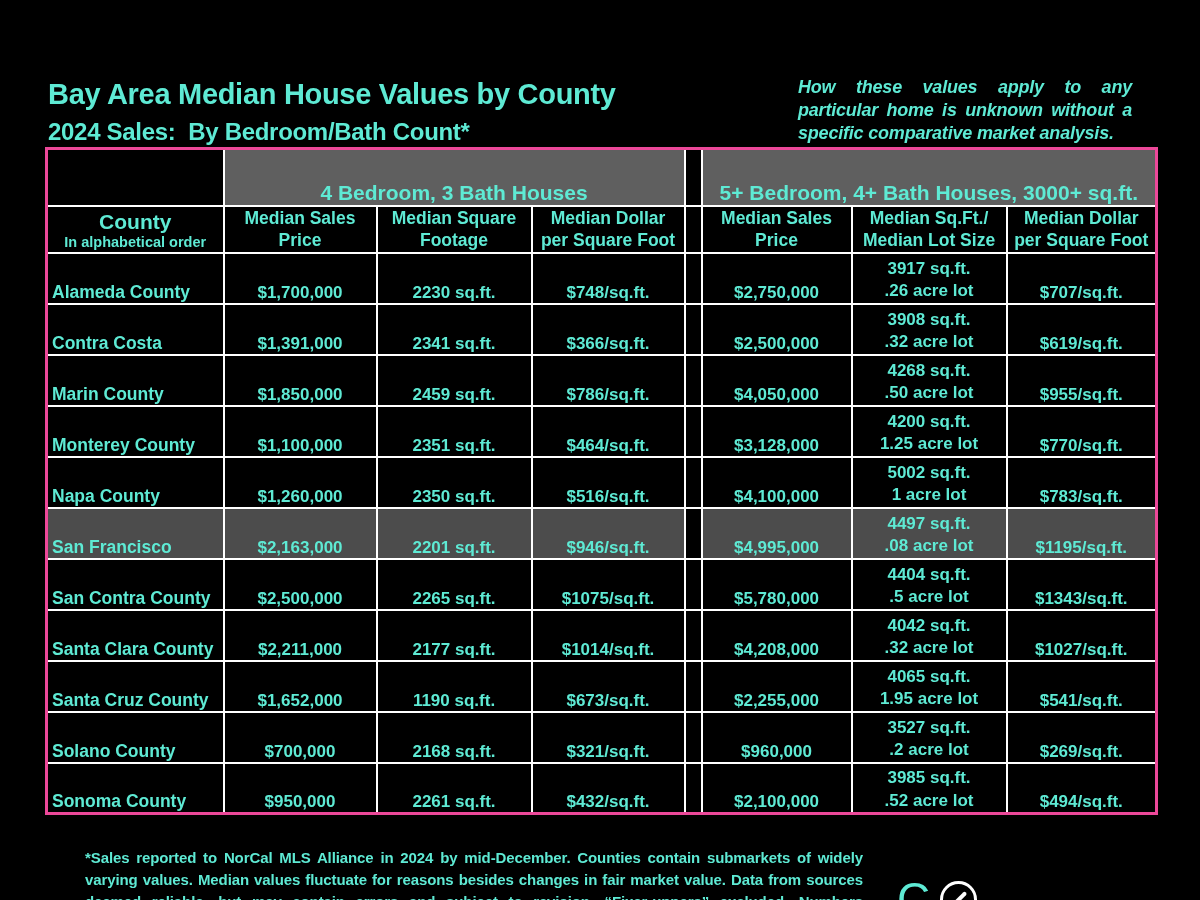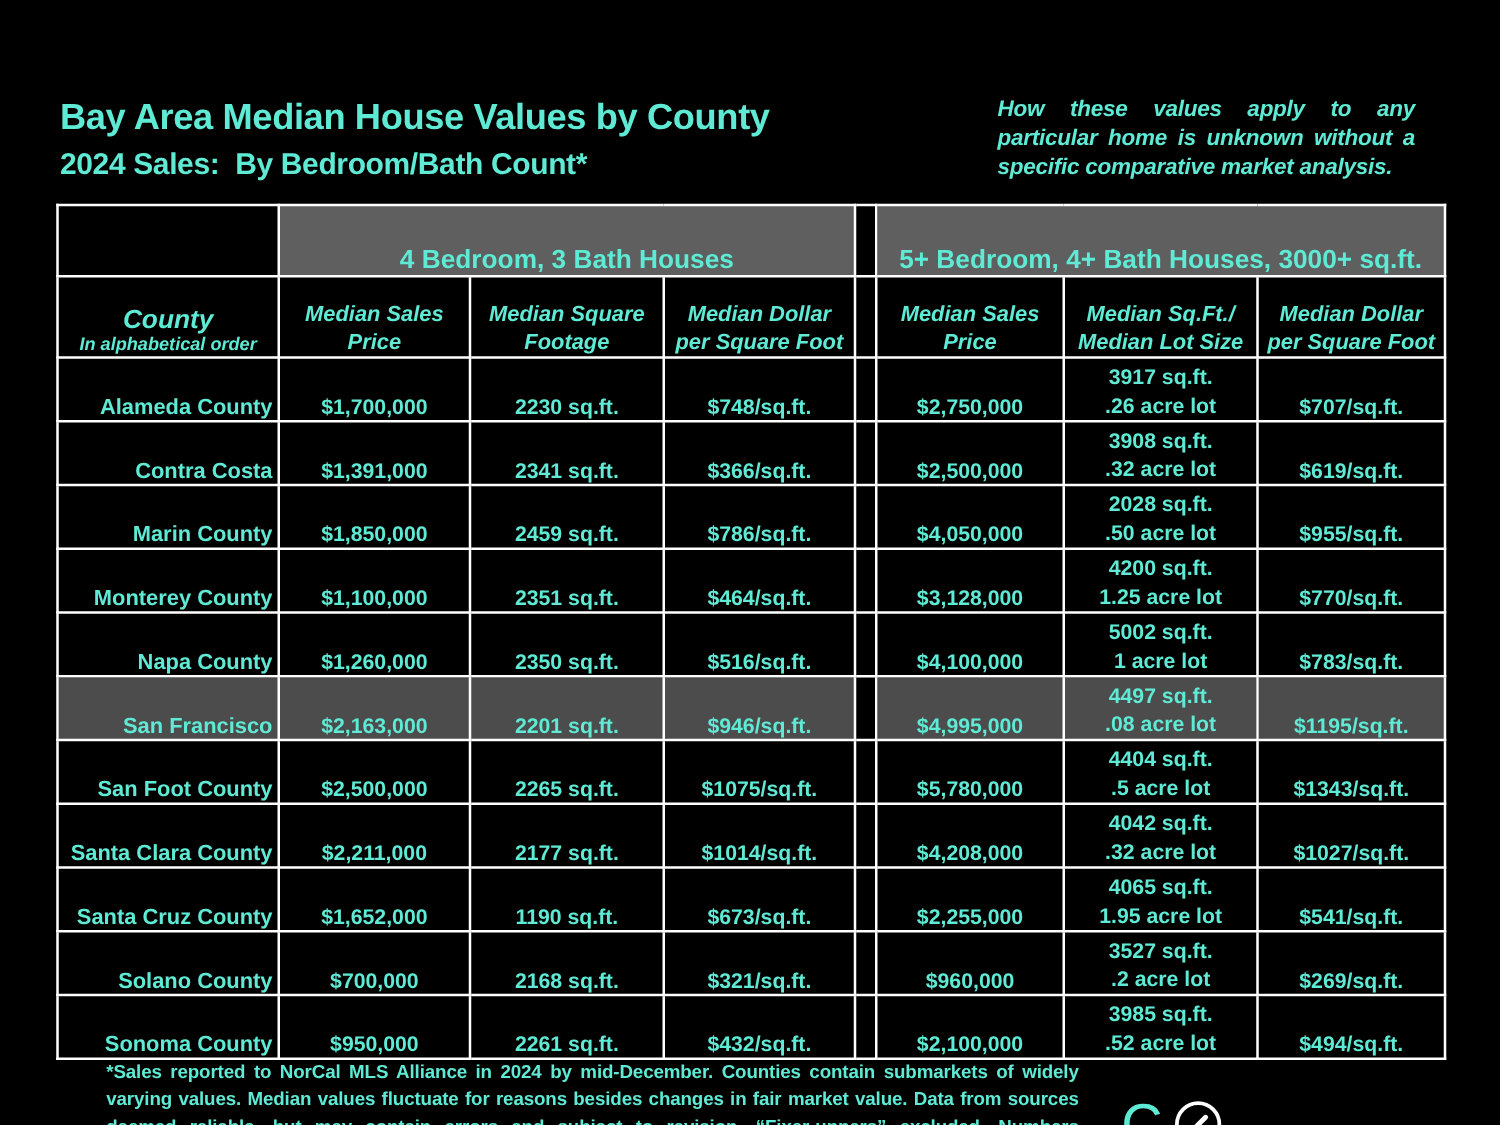--- a/index.html
+++ b/index.html
@@ -15,40 +15,40 @@
   .subtitle {
     position:absolute; left:48px; top:70px; font-size:24px; font-weight:bold;
     letter-spacing:-0.3px; white-space:pre-wrap;
   }
   .top-note {
     position:absolute; left:798px; top:28px; width:334px; font-size:18px;
     font-weight:bold; text-align:justify; line-height:1.28; letter-spacing:-0.2px;font-style:italic;
   }
   
   table.values {
-    position:absolute; left:45px; top:115px; width:1110px;
+    position:absolute; left:45px; top:99px; width:1110px;
     border-collapse:collapse; table-layout:fixed;
-    border:1px solid #ec4899;
+    border:3px solid #ec4899;
   }
   table.values td, table.values th {
     border:2px solid #ffffff; padding:0 4px; font-weight:bold;
     vertical-align:bottom; overflow:hidden;
   }
   tr.group-row { height:57px; }
-  tr.header-row { height:65px;font-style:italic; }
+  tr.header-row { height:47px; }
   tr.data-row { height:51px; }
   .cell-corner { background:#000000; }
   .cell-group {
     background:#5f5f5f; text-align:center; font-size:21px; padding-bottom:3px;
   }
   .cell-sep { background:#000000; }
   .cell-colhead { text-align:center; font-size:17.5px; line-height:1.25; padding-bottom:4px; }
   .county-head-main { font-size:21px; line-height:1.1; }
   .county-head-sub { font-size:14.5px; font-weight:bold; }
-  .cell-county { text-align:right; font-size:17.5px; padding:0 2px 4px 3px; white-space:nowrap; }
+  .cell-county { text-align:left; font-size:17.5px; padding:0 2px 4px 3px; white-space:nowrap; }
   .cell-val { text-align:center; font-size:17px; padding-bottom:4px; }
   .cell-two { line-height:1.32; padding-bottom:2px; }
   tr.hl td { background:#4c4c4c; }
   tr.hl td.cell-sep { background:#000000; }
   
   .disclaimer {
     position:absolute; left:85px; top:799px; width:778px; font-size:15px;
     font-weight:bold; text-align:justify; line-height:1.45; letter-spacing:-0.1px;
   }
   .compass-logo {
@@ -152,21 +152,21 @@
           <td class="cell-val">$619/sq.ft.</td>
         </tr>
         <tr class="data-row">
           <td class="cell-county">Marin County</td>
           <td class="cell-val">$1,850,000</td>
           <td class="cell-val">2459 sq.ft.</td>
           <td class="cell-val">$786/sq.ft.</td>
           <td class="cell-sep"></td>
           <td class="cell-val">$4,050,000</td>
           <td class="cell-val cell-two">
-            <div>2028 sq.ft.</div>
+            <div>4268 sq.ft.</div>
             <div>.50 acre lot</div>
           </td>
           <td class="cell-val">$955/sq.ft.</td>
         </tr>
         <tr class="data-row">
           <td class="cell-county">Monterey County</td>
           <td class="cell-val">$1,100,000</td>
           <td class="cell-val">2351 sq.ft.</td>
           <td class="cell-val">$464/sq.ft.</td>
           <td class="cell-sep"></td>
@@ -197,21 +197,21 @@
           <td class="cell-val">$946/sq.ft.</td>
           <td class="cell-sep"></td>
           <td class="cell-val">$4,995,000</td>
           <td class="cell-val cell-two">
             <div>4497 sq.ft.</div>
             <div>.08 acre lot</div>
           </td>
           <td class="cell-val">$1195/sq.ft.</td>
         </tr>
         <tr class="data-row">
-          <td class="cell-county">San Foot County</td>
+          <td class="cell-county">San Contra County</td>
           <td class="cell-val">$2,500,000</td>
           <td class="cell-val">2265 sq.ft.</td>
           <td class="cell-val">$1075/sq.ft.</td>
           <td class="cell-sep"></td>
           <td class="cell-val">$5,780,000</td>
           <td class="cell-val cell-two">
             <div>4404 sq.ft.</div>
             <div>.5 acre lot</div>
           </td>
           <td class="cell-val">$1343/sq.ft.</td>

